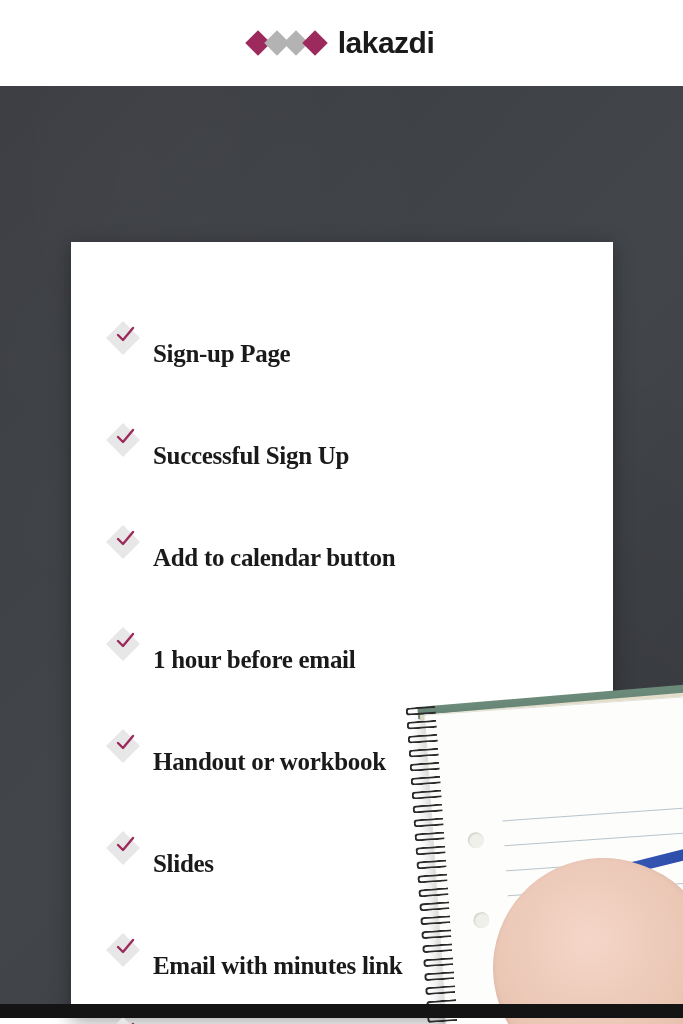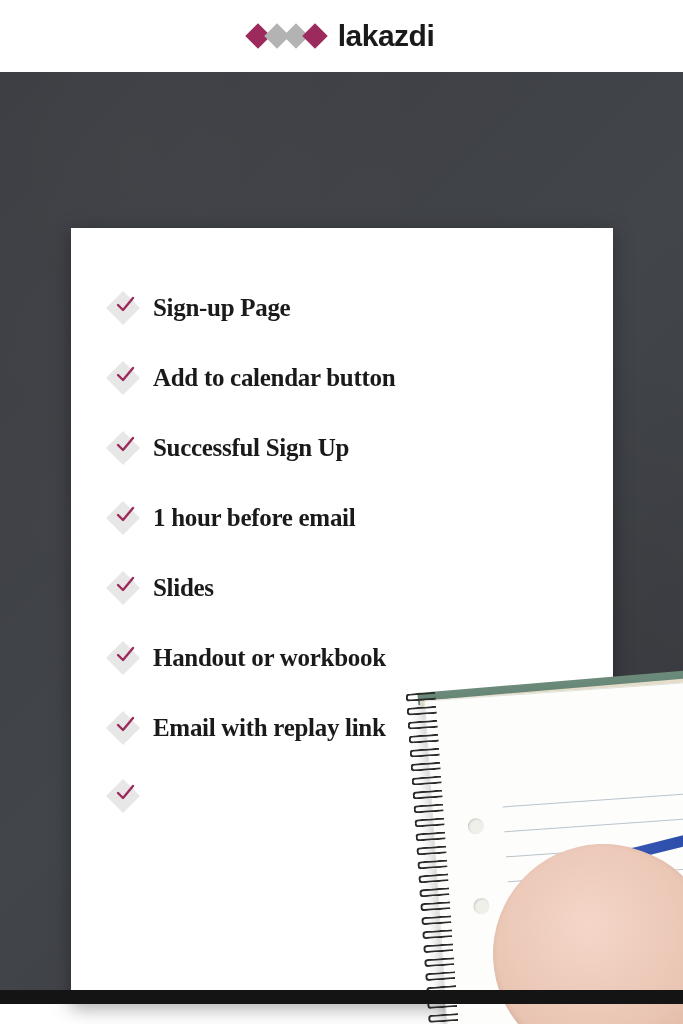--- a/index.html
+++ b/index.html
@@ -5,21 +5,21 @@
   * { box-sizing: border-box; margin: 0; padding: 0; }
   body {
     width: 683px;
     height: 1024px;
     font-family: Georgia, 'Times New Roman', serif;
     background: #fff;
     overflow: hidden;
     position: relative;
   }
   .header {
-    height: 72px;
+    height: 86px;
     background: #fff;
     display: flex;
     align-items: center;
     justify-content: center;
     gap: 8px;
   }
   .logo-diamonds {
     display: flex;
     gap: 1px;
     align-items: center;
@@ -94,20 +94,21 @@
     top: -2px;
     width: 20px;
     height: 20px;
   }
   .checkmark svg { display: block; }
   .item-text {
     font-size: 25px;
     font-weight: 700;
     color: #1a1a1a;
     letter-spacing: -0.3px;
+    margin-top: 32px;
   }
   .notebook {
     position: absolute;
     right: -40px;
     bottom: -30px;
     width: 340px;
     height: 360px;
     transform: rotate(-4deg);
     pointer-events: none;
   }
@@ -240,82 +241,82 @@
 
       <div class="item">
         <div class="checkbox">
           <div class="checkbox-diamond"></div>
           <div class="checkmark">
             <svg width="20" height="20" viewBox="0 0 20 20">
                 <path d="M3 11 L8 16 L18 4" stroke="#9d2a5c" stroke-width="2.4" fill="none" stroke-linecap="round" stroke-linejoin="round"></path>
               </svg>
           </div>
         </div>
+        <div class="item-text">Successful Sign Up</div>
+      </div>
+
+      <div class="item">
+        <div class="checkbox">
+          <div class="checkbox-diamond"></div>
+          <div class="checkmark">
+            <svg width="20" height="20" viewBox="0 0 20 20">
+                <path d="M3 11 L8 16 L18 4" stroke="#9d2a5c" stroke-width="2.4" fill="none" stroke-linecap="round" stroke-linejoin="round"></path>
+              </svg>
+          </div>
+        </div>
         <div class="item-text">Add to calendar button</div>
       </div>
 
       <div class="item">
         <div class="checkbox">
           <div class="checkbox-diamond"></div>
           <div class="checkmark">
             <svg width="20" height="20" viewBox="0 0 20 20">
                 <path d="M3 11 L8 16 L18 4" stroke="#9d2a5c" stroke-width="2.4" fill="none" stroke-linecap="round" stroke-linejoin="round"></path>
               </svg>
           </div>
         </div>
-        <div class="item-text">Successful Sign Up</div>
-      </div>
-
-      <div class="item">
-        <div class="checkbox">
-          <div class="checkbox-diamond"></div>
-          <div class="checkmark">
-            <svg width="20" height="20" viewBox="0 0 20 20">
-                <path d="M3 11 L8 16 L18 4" stroke="#9d2a5c" stroke-width="2.4" fill="none" stroke-linecap="round" stroke-linejoin="round"></path>
-              </svg>
-          </div>
-        </div>
         <div class="item-text">1 hour before email</div>
       </div>
 
 
       <div class="item">
         <div class="checkbox">
           <div class="checkbox-diamond"></div>
           <div class="checkmark">
             <svg width="20" height="20" viewBox="0 0 20 20">
                 <path d="M3 11 L8 16 L18 4" stroke="#9d2a5c" stroke-width="2.4" fill="none" stroke-linecap="round" stroke-linejoin="round"></path>
               </svg>
           </div>
         </div>
+        <div class="item-text">Handout or workbook</div>
+      </div>
+
+      <div class="item">
+        <div class="checkbox">
+          <div class="checkbox-diamond"></div>
+          <div class="checkmark">
+            <svg width="20" height="20" viewBox="0 0 20 20">
+                <path d="M3 11 L8 16 L18 4" stroke="#9d2a5c" stroke-width="2.4" fill="none" stroke-linecap="round" stroke-linejoin="round"></path>
+              </svg>
+          </div>
+        </div>
         <div class="item-text">Slides</div>
       </div>
 
       <div class="item">
         <div class="checkbox">
           <div class="checkbox-diamond"></div>
           <div class="checkmark">
             <svg width="20" height="20" viewBox="0 0 20 20">
                 <path d="M3 11 L8 16 L18 4" stroke="#9d2a5c" stroke-width="2.4" fill="none" stroke-linecap="round" stroke-linejoin="round"></path>
               </svg>
           </div>
         </div>
-        <div class="item-text">Handout or workbook</div>
-      </div>
-
-      <div class="item">
-        <div class="checkbox">
-          <div class="checkbox-diamond"></div>
-          <div class="checkmark">
-            <svg width="20" height="20" viewBox="0 0 20 20">
-                <path d="M3 11 L8 16 L18 4" stroke="#9d2a5c" stroke-width="2.4" fill="none" stroke-linecap="round" stroke-linejoin="round"></path>
-              </svg>
-          </div>
-        </div>
-        <div class="item-text">Email with replay link</div>
+        <div class="item-text">Email with minutes link</div>
       </div>
 
       <div class="item">
         <div class="checkbox">
           <div class="checkbox-diamond"></div>
           <div class="checkmark">
             <svg width="20" height="20" viewBox="0 0 20 20">
                 <path d="M3 11 L8 16 L18 4" stroke="#9d2a5c" stroke-width="2.4" fill="none" stroke-linecap="round" stroke-linejoin="round"></path>
               </svg>
           </div>

